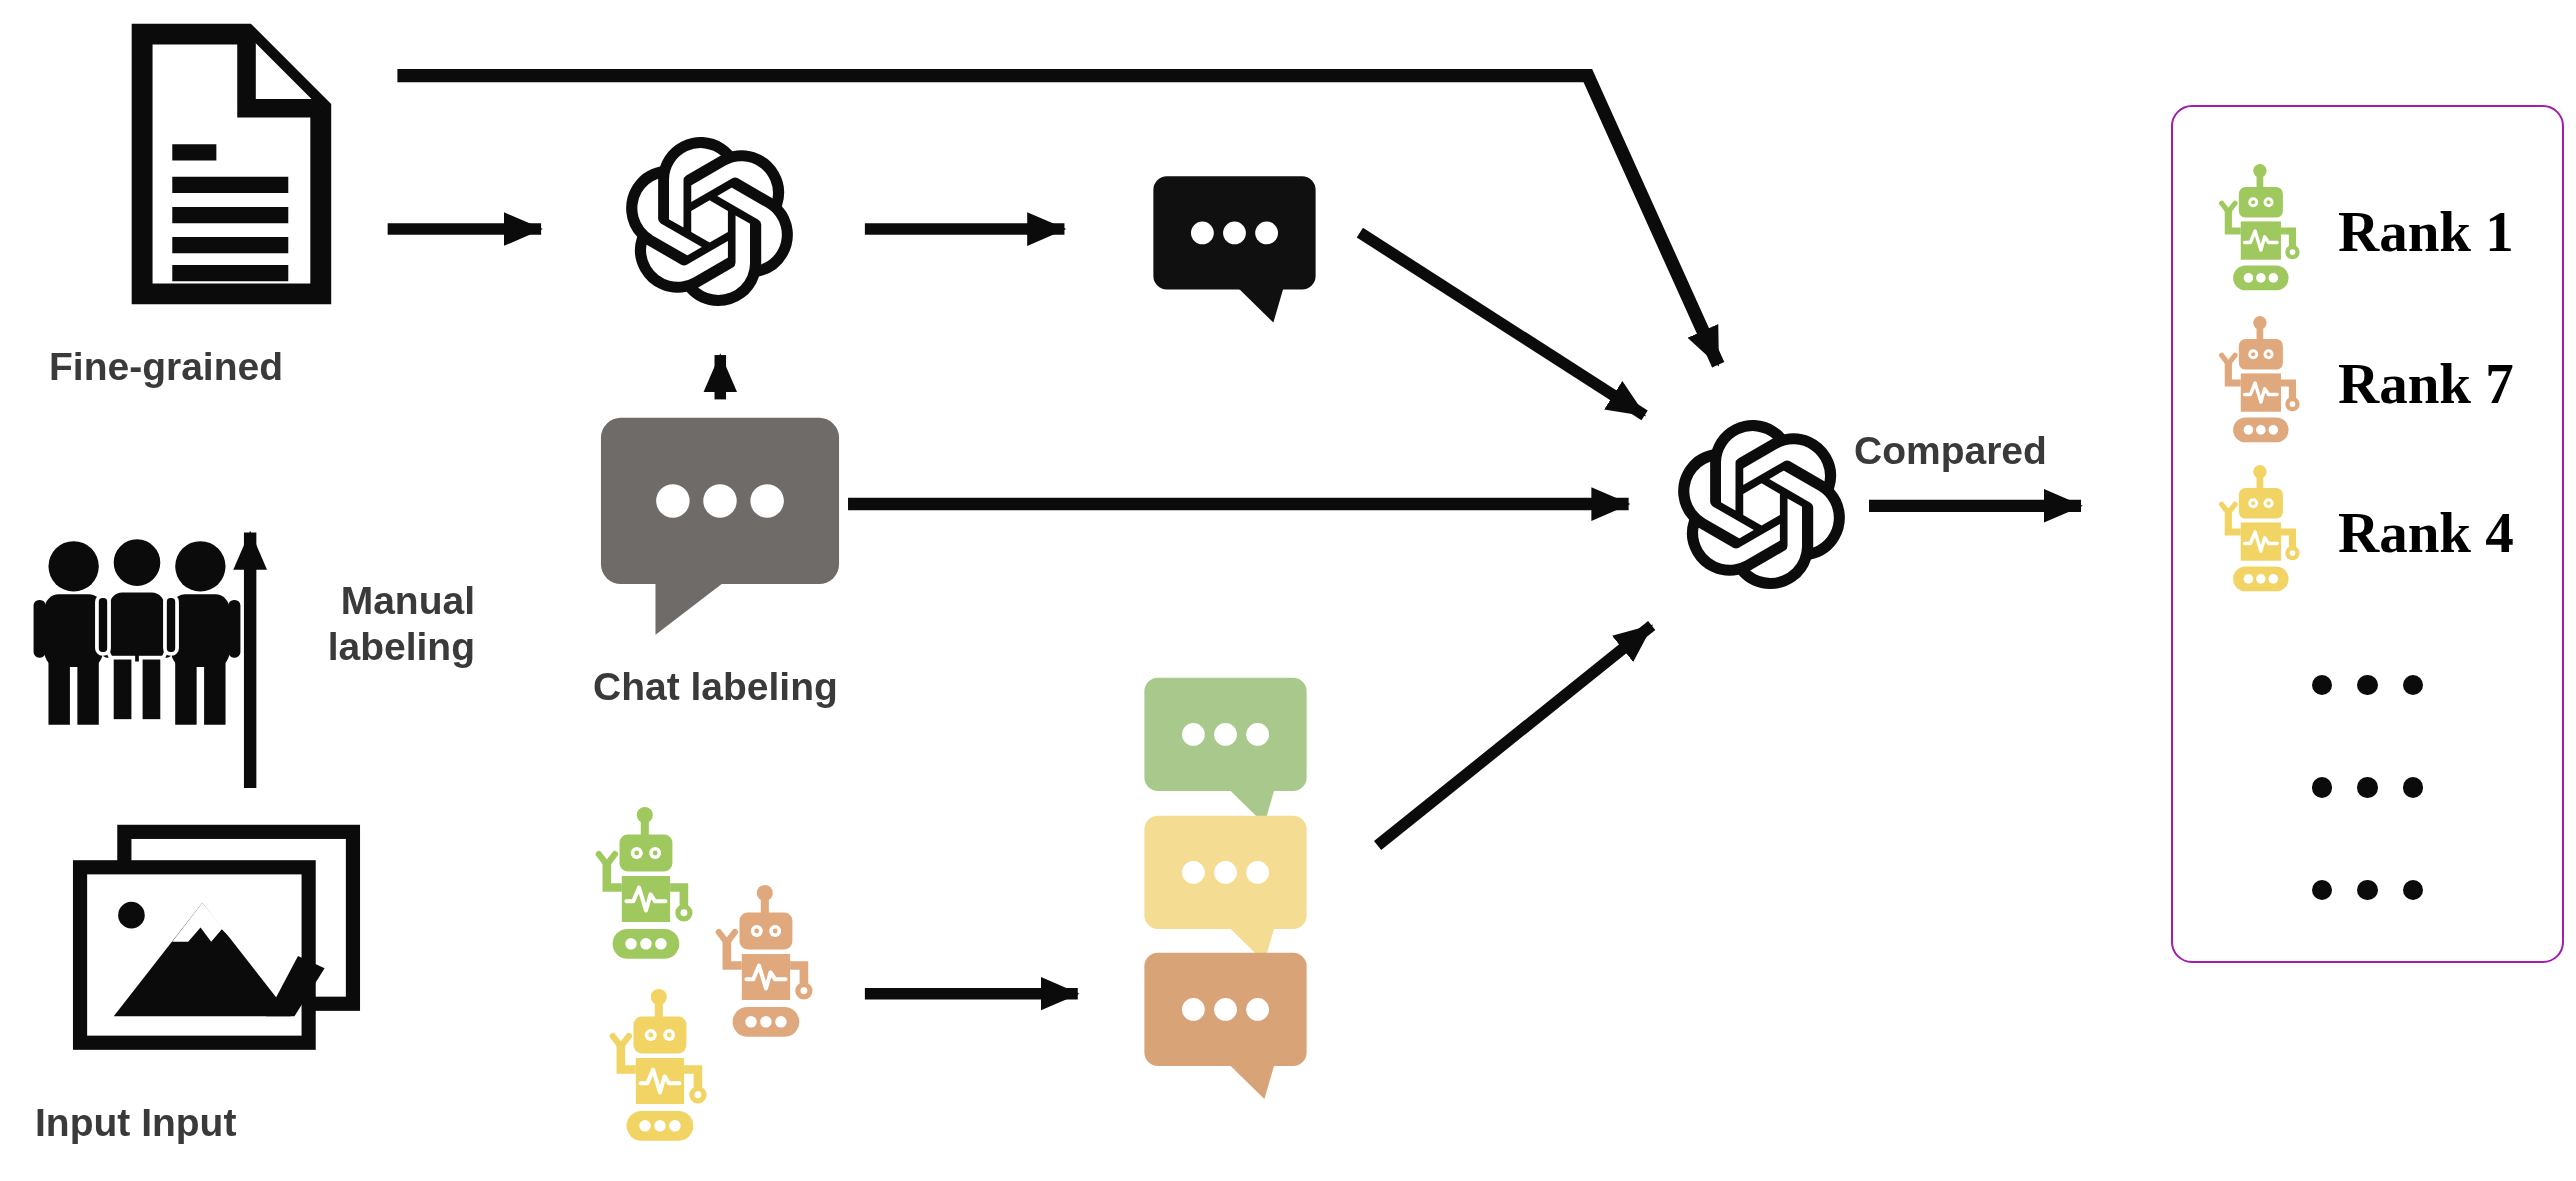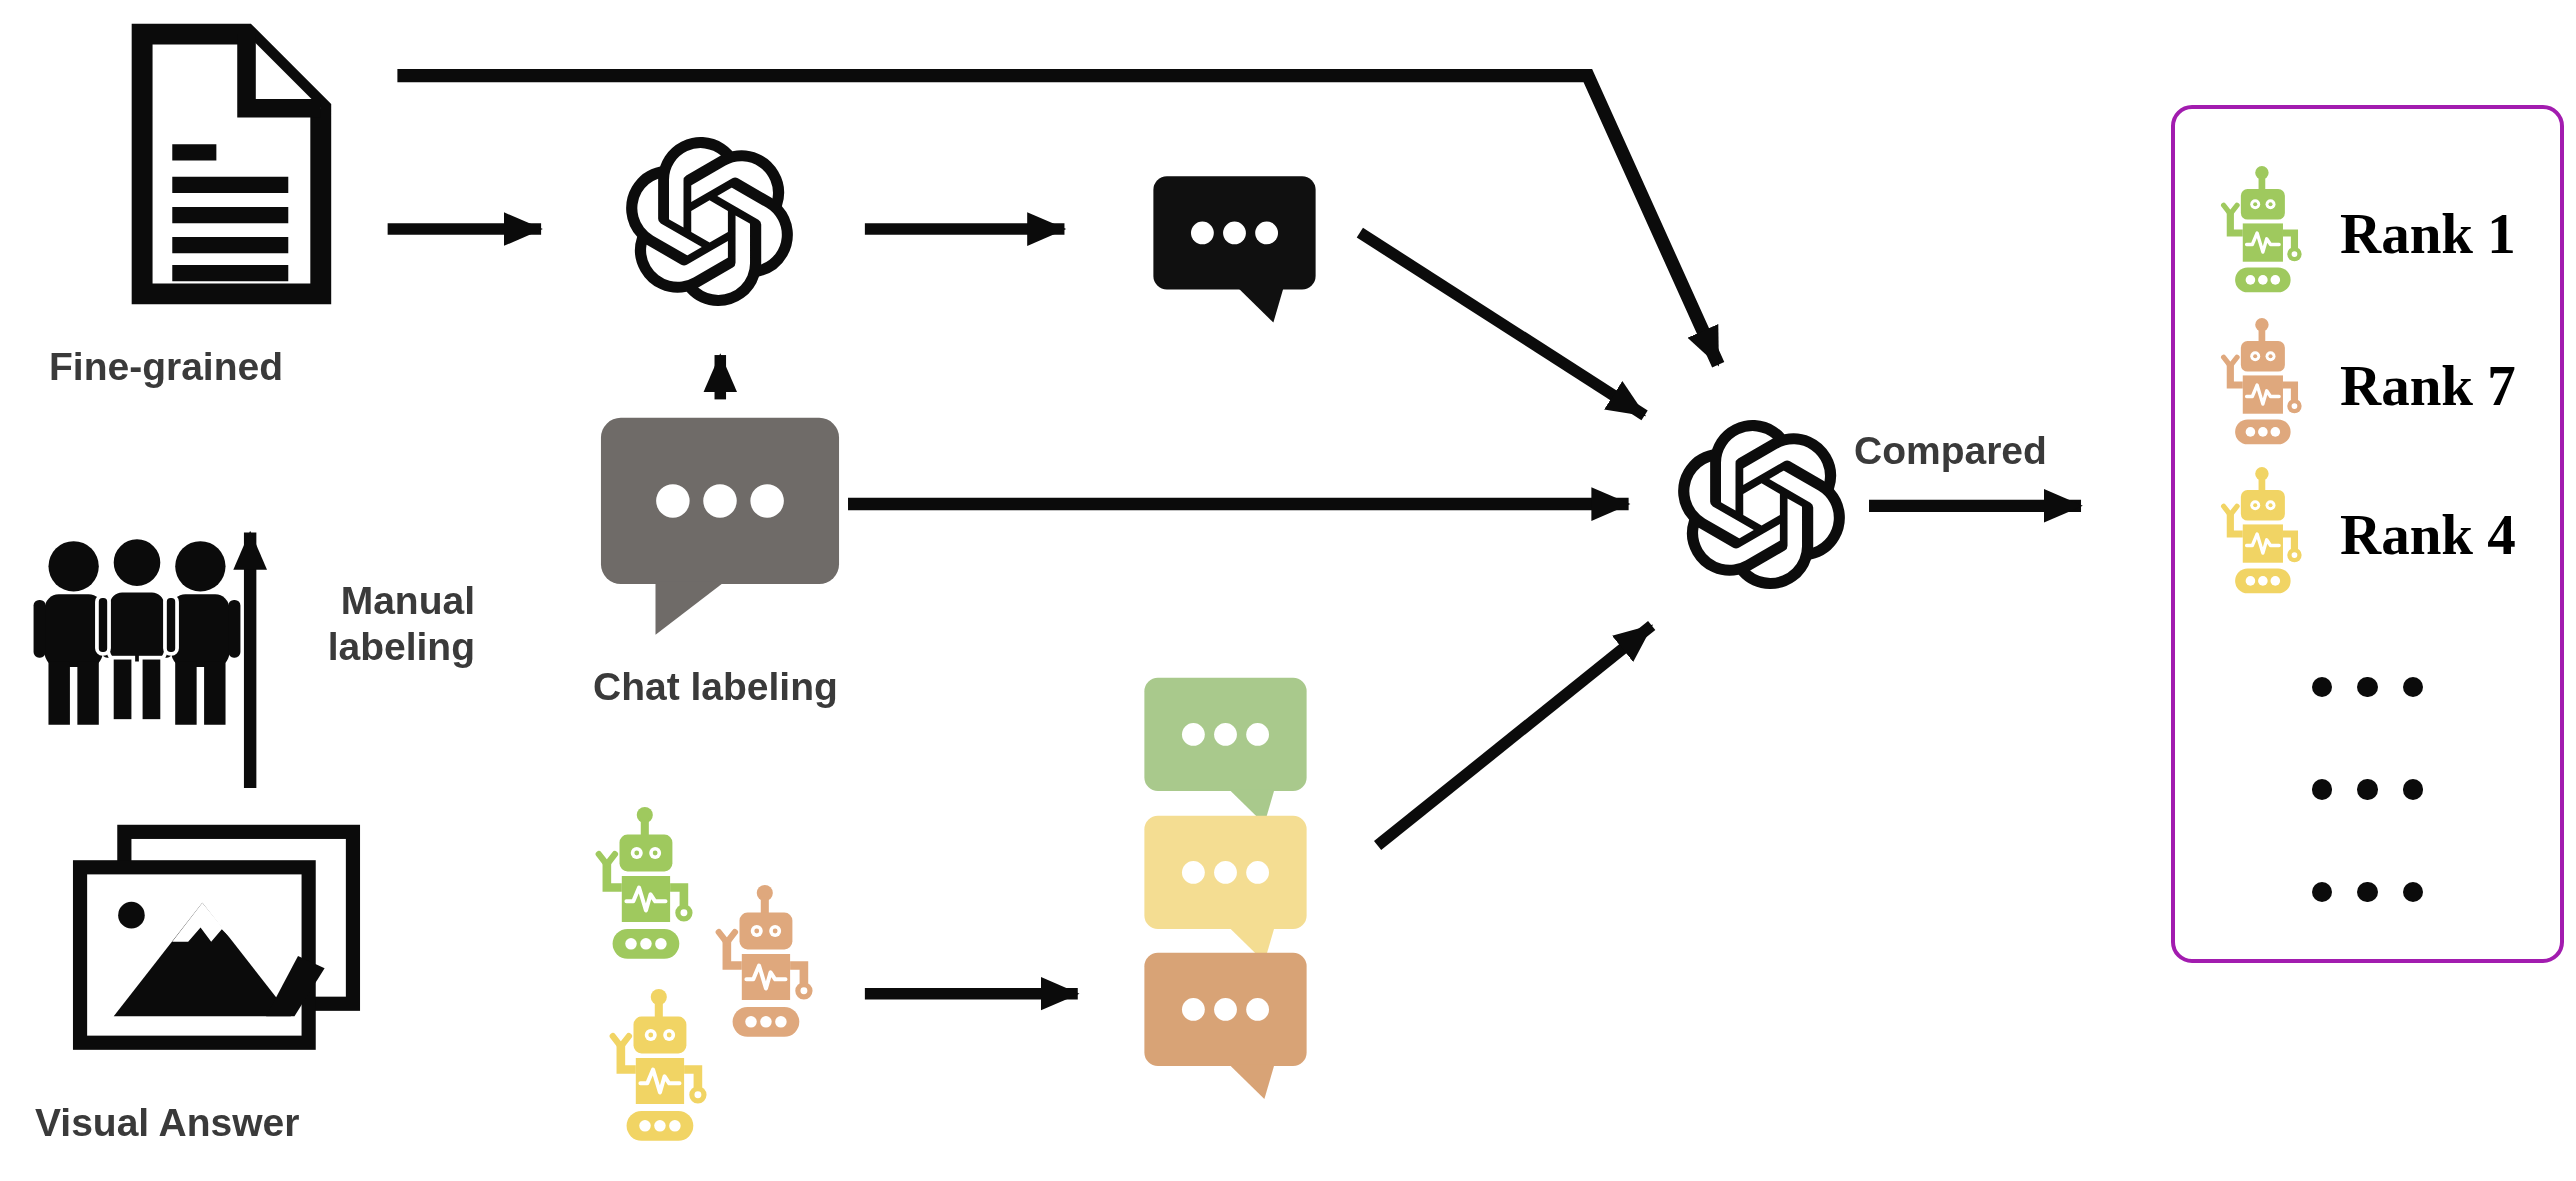--- a/index.html
+++ b/index.html
@@ -4,21 +4,21 @@
 <style>
   html,body{margin:0;padding:0;background:#ffffff;}
   #canvas{position:relative;width:2576px;height:1182px;background:#ffffff;overflow:hidden;
           font-family:"Liberation Sans",sans-serif;}
   svg{display:block;}
   .abs{position:absolute;}
   .lbl{position:absolute;font-weight:700;font-size:39px;line-height:1.18;color:#3a3a3a;
        text-align:left;white-space:nowrap;}
   .lbl.left{text-align:right;}
   .rank-box{position:absolute;left:2171px;top:105px;width:393px;height:858px;
-            border:4px solid #a21caf;border-radius:21px;box-sizing:border-box;}
+            border:2px solid #a21caf;border-radius:21px;box-sizing:border-box;}
   .rank-row{position:absolute;left:0;width:100%;display:flex;align-items:center;
             gap:32px;padding-left:37px;box-sizing:border-box;}
   .rank-label{font-family:"Liberation Serif",serif;font-weight:700;font-size:57px;color:#000;}
   .ellipsis-col{position:absolute;left:0;top:568px;width:100%;display:flex;
                 flex-direction:column;align-items:center;gap:82px;}
   .dotrow{display:flex;gap:25px;}
   .dot{width:20.4px;height:20.4px;border-radius:50%;background:#0b0b0b;}
 </style>
 </head>
 <body>
@@ -135,21 +135,21 @@
   <svg class="abs" style="left:69px;top:823px" width="295" height="241" viewBox="0 0 332 272">
     <rect x="62" y="10" width="258" height="194" fill="#ffffff" stroke="#0b0b0b" stroke-width="16"></rect>
     <rect x="12" y="50" width="258" height="198" fill="#ffffff" stroke="#0b0b0b" stroke-width="16"></rect>
     <circle cx="70" cy="104" r="15" fill="#0b0b0b"></circle>
     <polygon points="50,218 150,90 250,218" fill="#0b0b0b"></polygon>
     <polygon points="116,134 150,90 186,134 172,120 160,134 148,118 134,134" fill="#ffffff"></polygon>
     <polygon points="222,218 258,150 288,164 254,218" fill="#0b0b0b"></polygon>
   </svg>
 
   <div class="lbl" style="left:35px;top:1100px;width:346px">
-    <div>Visual Answer</div>
+    <div>Input Input</div>
   </div>
 
   <svg class="abs" style="left:625px;top:137px" width="169" height="169" viewBox="0 0 24 24">
     <use href="#sym-openai"></use>
   </svg>
 
   <svg class="abs" style="left:596px;top:410px" width="248" height="229" viewBox="0 0 200 180" fill="#6f6b68">
     <use href="#sym-bubble-left"></use>
   </svg>
   <div class="lbl" style="left:593px;top:664px;width:284px">

